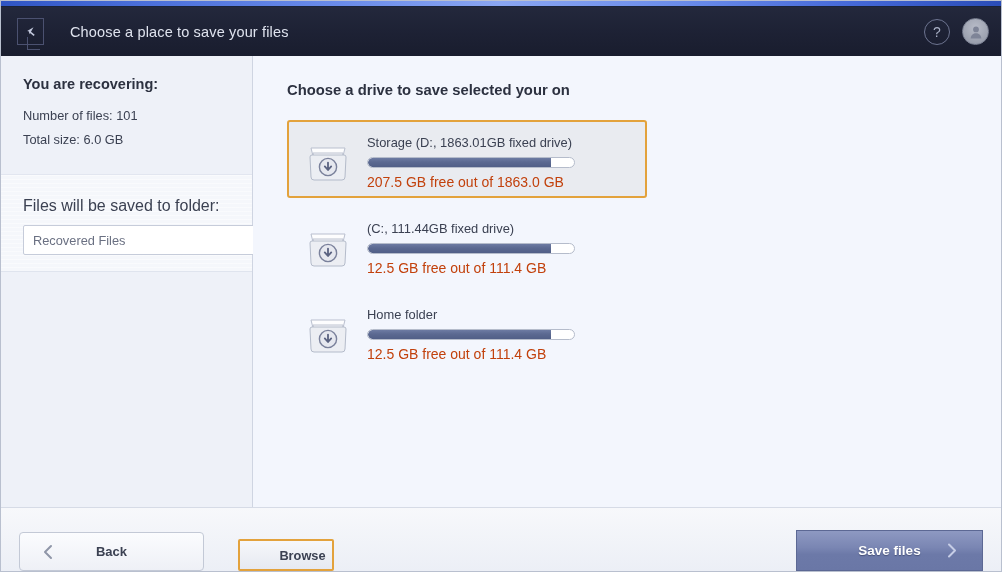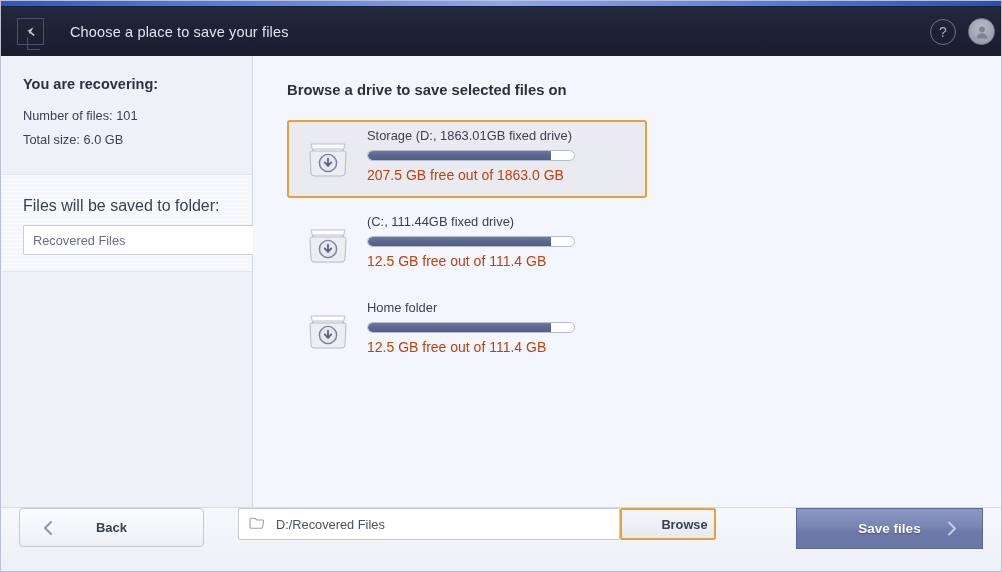--- a/index.html
+++ b/index.html
@@ -24,21 +24,21 @@
        #2f55c4 0%, #4a6fda 14%, #6a8cea 34%, #8aa6f2 50%,
        #6a8cea 68%, #4367d6 86%, #2a4db8 100%);
     border-bottom: 1px solid #1a2338;
   }
 
   
   .header {
     flex: 0 0 49px; height: 49px;
     background: linear-gradient(to bottom, #23283c 0%, #1d2134 55%, #191d2e 100%);
     display: flex; align-items: center;
-    padding: 0 6px 0 16px;
+    padding: 0 12px 0 16px;
     position: relative;
   }
   .back-glyph {
     width: 27px; height: 27px;
     border: 1.5px solid #4b5170;
     position: relative;
     display: flex; align-items: center; justify-content: center;
     flex: 0 0 27px;
     cursor: pointer;
   }
@@ -138,21 +138,21 @@
     font-size: 14.8px; font-weight: bold; color: #2c3140;
     margin-bottom: 22px;
   }
   .drive-grid {
     display: flex; flex-wrap: wrap;
     column-gap: 16px; row-gap: 8px;
     max-width: 700px;
   }
   .drive {
     width: 360px; height: 78px;
-    display: flex; align-items: flex-start;
+    display: flex; align-items: flex-end;
     padding: 6px 10px;
     border: 2px solid transparent;
     border-radius: 3px;
     cursor: pointer;
   }
   .drive.selected {
     border-color: #e3a23c;
     background: #e9ebf0;
   }
   .drive-icon { flex: 0 0 58px; width: 58px; height: 58px; position: relative; }
@@ -176,21 +176,21 @@
   }
   .drive-sub {
     font-size: 14px; color: #c2410c; white-space: nowrap;
   }
 
   
   .footer {
     flex: 0 0 64px; height: 64px;
     background: linear-gradient(to bottom, #f7f8fb 0%, #eceff6 100%);
     border-top: 1px solid #d6dbe6;
-    display: flex; align-items: flex-start;
+    display: flex; align-items: flex-end;
     padding: 0 18px;
   }
   .btn-back {
     width: 185px; height: 39px;
     border: 1px solid #c3c9d6;
     border-radius: 4px;
     background: linear-gradient(to bottom, #fbfcfe 0%, #eef0f6 100%);
     display: flex; align-items: center; justify-content: center;
     position: relative;
     font-size: 13px; font-weight: bold; color: #3b4152;
@@ -273,21 +273,21 @@
         <div class="side-line">Total size: 6.0 GB</div>
       </div>
       <div class="side-mid">
         <div class="side-label">Files will be saved to folder:</div>
         <div class="folder-input" placeholder="Recovered Files">Recovered Files</div>
       </div>
       <div class="side-fill"></div>
     </div>
 
     <div class="main">
-      <div class="main-title">Browse a drive to save selected files on</div>
+      <div class="main-title">Choose a drive to save selected your on</div>
       <div class="drive-grid">
 
         <div class="drive selected">
           <div class="drive-icon">
             <svg width="58" height="58" viewBox="0 0 58 58" aria-hidden="true">
               <path d="M12 16 L46 16 L44 24 L14 24 Z" fill="#fdfdfe" stroke="#b9bfce" stroke-width="1"></path>
               <path d="M14 21 L44 21 L43 27 L15 27 Z" fill="#f6f7fa" stroke="#bcc2d0" stroke-width="1"></path>
               <path d="M11 25 Q11 23 13 23 L45 23 Q47 23 47 25 L46 45 Q46 48 43 48 L15 48 Q12 48 12 45 Z" fill="#eceef3" stroke="#b4bbca" stroke-width="1"></path>
               <circle cx="29" cy="35" r="8.6" fill="#e6e8ef" stroke="#7a819b" stroke-width="1.4"></circle>
               <path d="M29 30.6 L29 37.4 M25.8 34.4 L29 38 L32.2 34.4" stroke="#5a6280" stroke-width="1.8" fill="none" stroke-linecap="round" stroke-linejoin="round"></path>
@@ -348,29 +348,20 @@
     <div class="btn-back">
       <span class="chev">
         <svg width="12" height="16" viewBox="0 0 12 16" aria-hidden="true">
           <path d="M9 2 L3 8 L9 14" stroke="#8f96a8" stroke-width="2" fill="none" stroke-linecap="round" stroke-linejoin="round"></path>
         </svg>
       </span>
       <span>Back</span>
     </div>
 
     <div class="path-wrap">
-      <div class="path-input">
-        <span>
-          <svg width="17" height="14" viewBox="0 0 17 14" aria-hidden="true">
-            <path d="M1 3.5 Q1 2.2 2.3 2.2 L6.2 2.2 L7.6 4.0 L13.5 4.0 Q14.8 4.0 14.6 5.2 L13.6 11.2
-                     Q13.4 12.3 12.2 12.3 L2.3 12.3 Q1 12.3 1 11.2 Z" fill="none" stroke="#9aa0b1" stroke-width="1.1" stroke-linejoin="round"></path>
-          </svg>
-        </span>
-        <span>D:/Recovered Files</span>
-      </div>
       <div class="btn-browse">Browse</div>
     </div>
 
     <div class="btn-save">
       <span>Save files</span>
       <span class="chev-r">
         <svg width="13" height="17" viewBox="0 0 13 17" aria-hidden="true">
           <path d="M4 2.5 L10 8.5 L4 14.5" stroke="#c6cde6" stroke-width="2" fill="none" stroke-linecap="round" stroke-linejoin="round"></path>
         </svg>
       </span>

